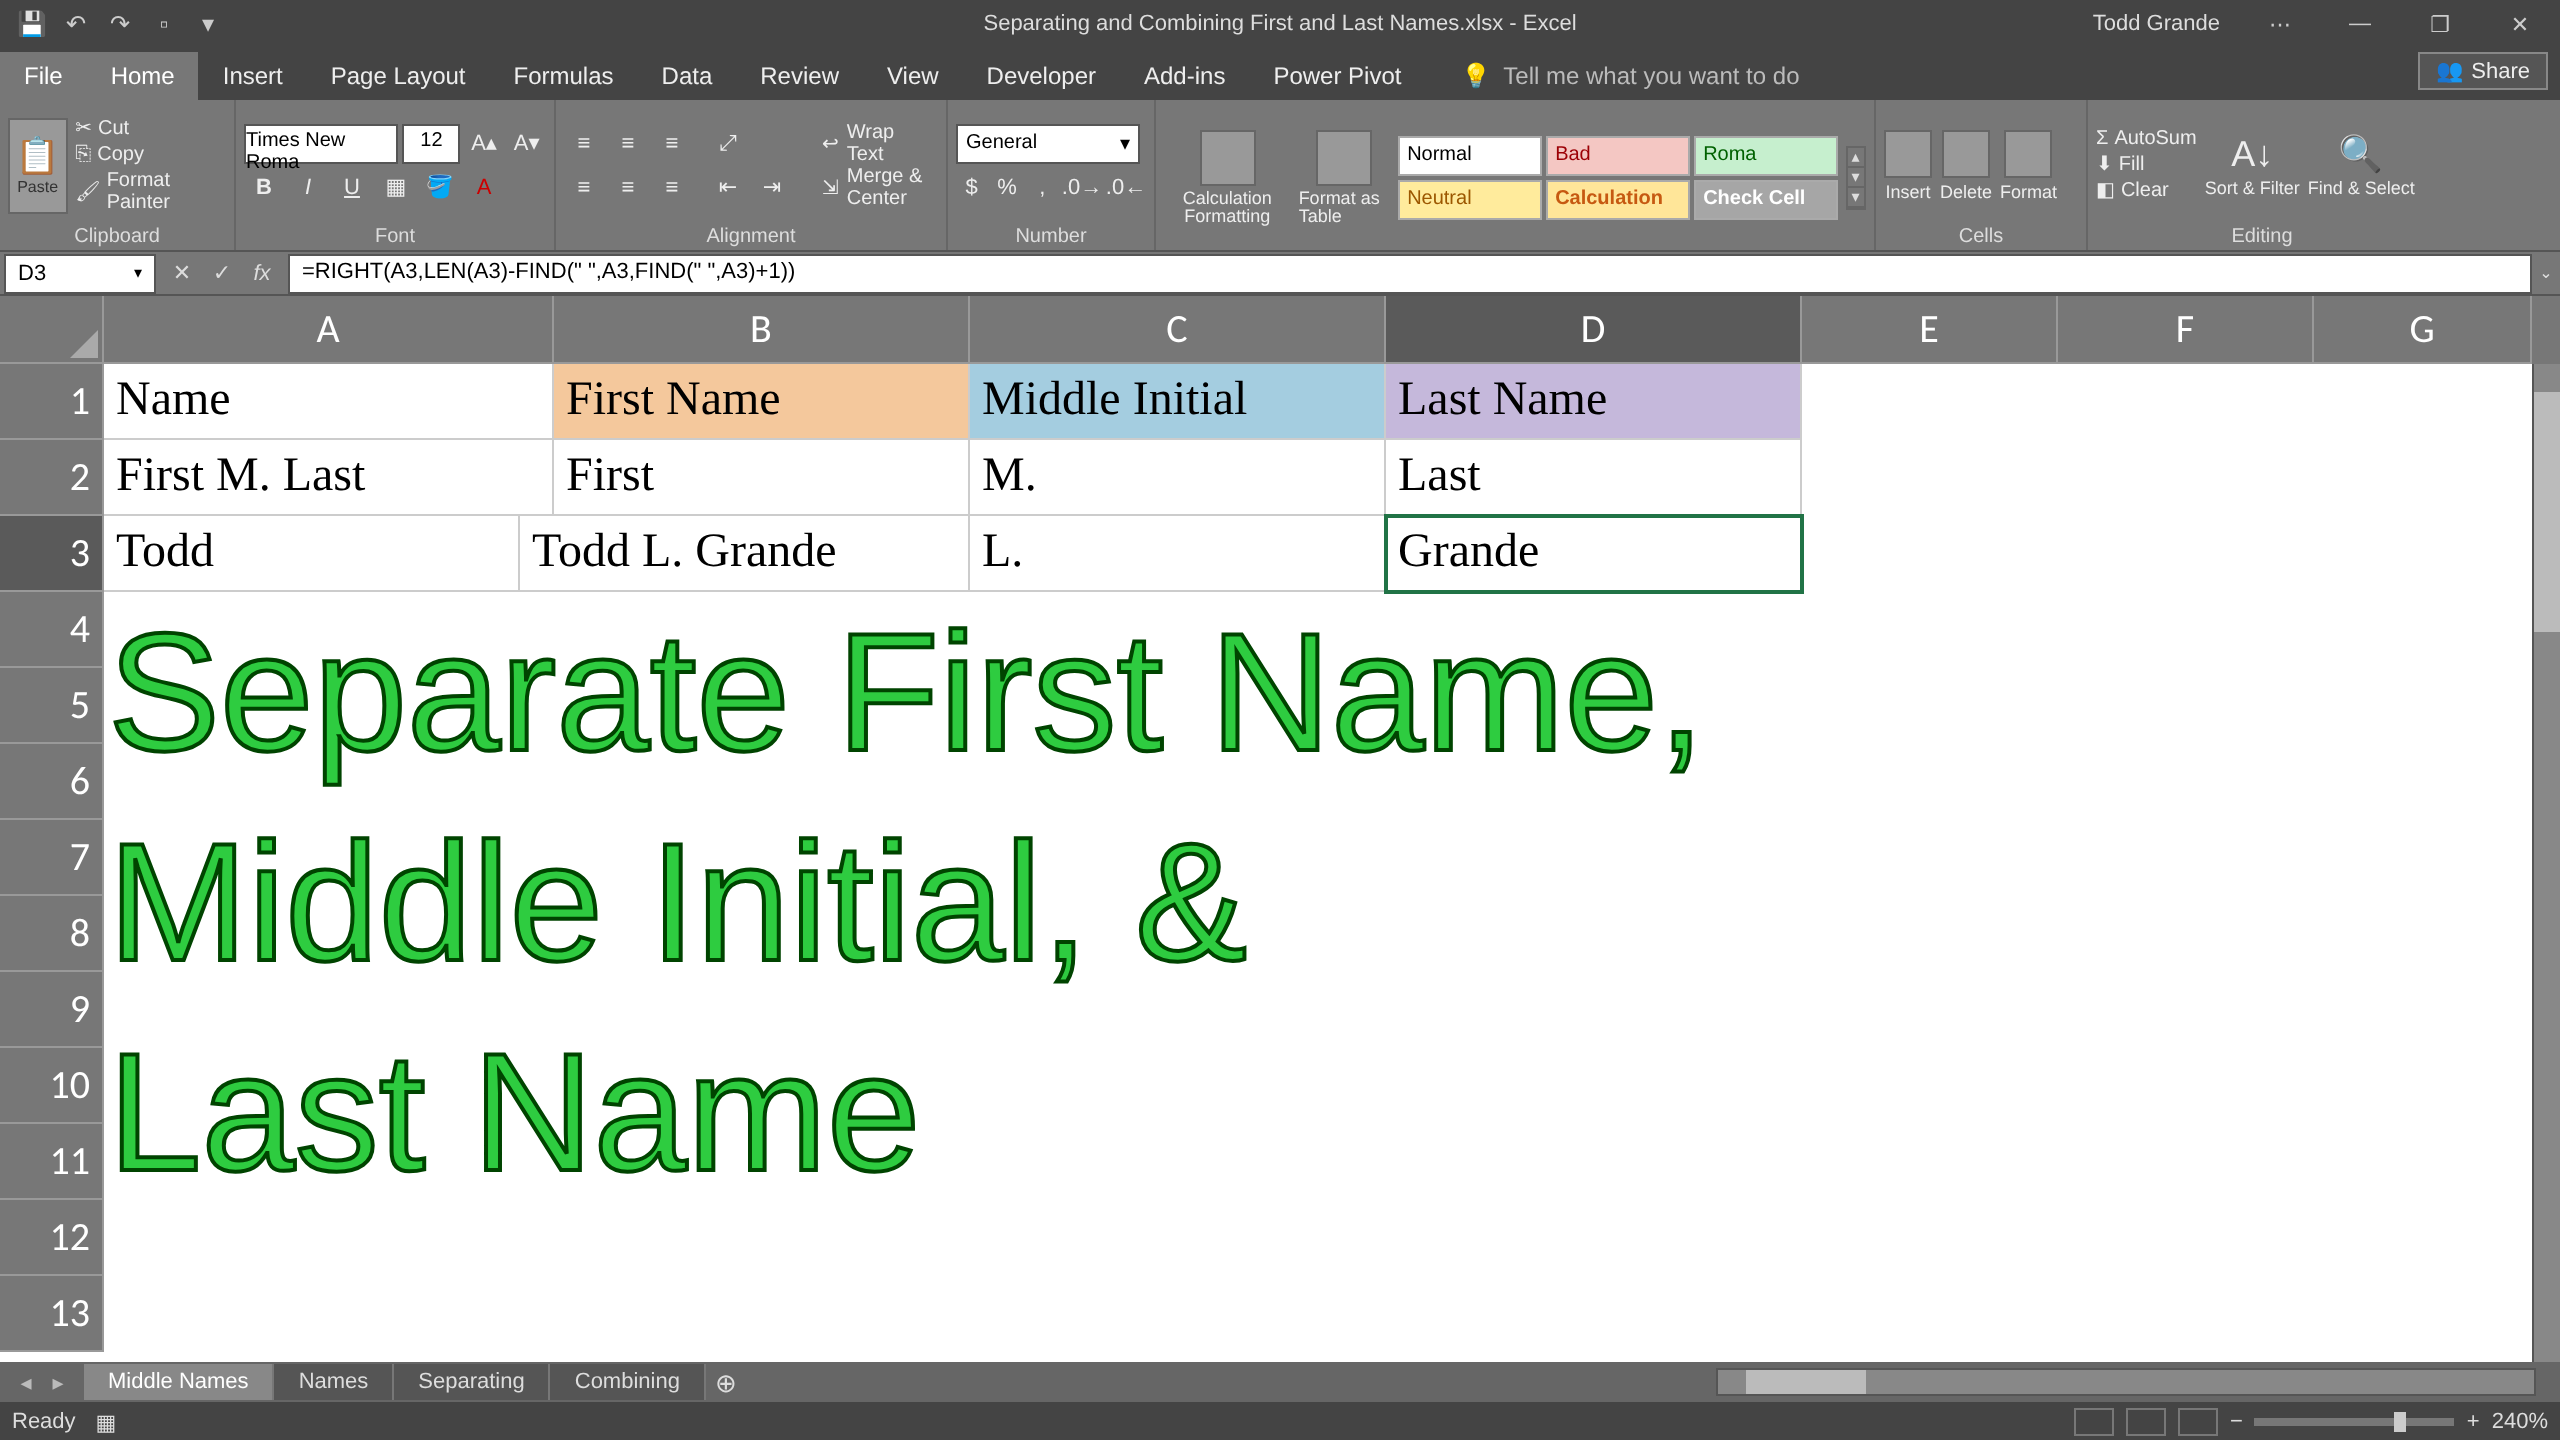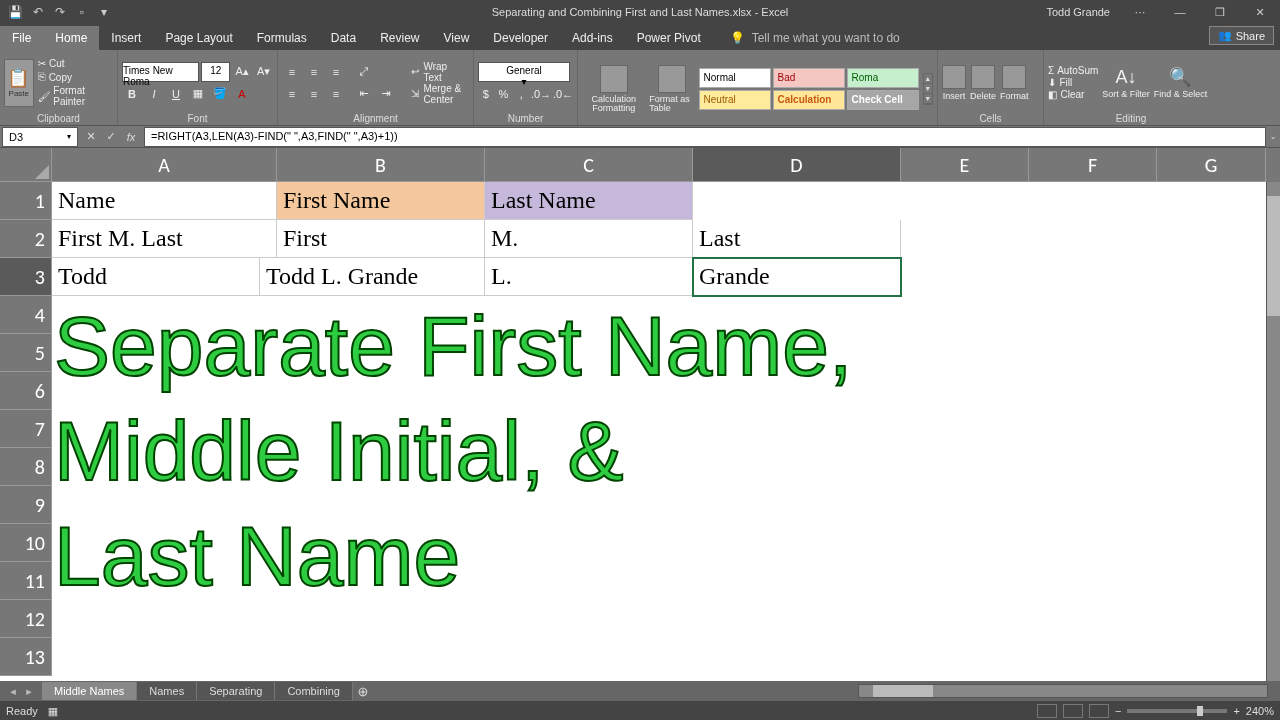--- a/index.html
+++ b/index.html
@@ -36,21 +36,21 @@
 .font-name { width: 80px; height: 20px; background: #fff; border: 1px solid #555; font-size: 10px; padding: 2px 0; }
 .font-size { width: 30px; height: 20px; background: #fff; border: 1px solid #555; font-size: 10px; padding: 2px 4px; text-align: center; }
 .ribbon-btn { width: 20px; height: 20px; border: 1px solid transparent; display: flex; align-items: center; justify-content: center; font-size: 11px; color: #eee; cursor: pointer; }
 .font-bottom { display: flex; gap: 2px; align-items: center; margin-top: 2px; }
 
 .align-grid { display: grid; grid-template-columns: repeat(3, 20px); grid-template-rows: repeat(2, 20px); gap: 2px; }
 .align-col2 { display: flex; flex-direction: column; gap: 2px; margin-left: 4px; }
 .wrap-merge { display: flex; flex-direction: column; gap: 2px; margin-left: 6px; }
 .wrap-btn { height: 20px; border: 1px solid transparent; display: flex; align-items: center; gap: 4px; font-size: 10px; color: #eee; padding: 0 4px; cursor: pointer; }
 
-.num-top { width: 92px; height: 20px; background: #fff; border: 1px solid #555; font-size: 10px; padding: 2px 4px; display: flex; align-items: center; justify-content: space-between; flex-direction: column; }
+.num-top { width: 92px; height: 20px; background: #fff; border: 1px solid #555; font-size: 10px; padding: 2px 4px; display: flex; align-items: center; justify-content: space-between; }
 .num-bottom { display: flex; gap: 2px; margin-top: 2px; }
 
 .styles-big { display: flex; flex-direction: column; align-items: center; gap: 2px; font-size: 9px; color: #eee; cursor: pointer; }
 .styles-big-icon { width: 28px; height: 28px; border: 1px solid #666; background: #999; }
 .styles-gallery { display: grid; grid-template-columns: repeat(3, 72px); grid-template-rows: repeat(2, 20px); gap: 2px; }
 .style-cell { border: 1px solid #aaa; font-size: 10px; padding: 2px 4px; display: flex; align-items: center; }
 .style-normal { background: #fff; color: #000; }
 .style-bad { background: #f4c7c3; color: #9c0006; }
 .style-good { background: #c6efce; color: #006100; }
 .style-neutral { background: #ffeb9c; color: #9c5700; }
@@ -353,20 +353,21 @@
     <div class="col-h col-E">E</div>
     <div class="col-h col-F">F</div>
     <div class="col-h col-G">G</div>
   </div>
   <div class="grid-body">
 
     <div class="row" style="height:38px">
       <div class="row-h" style="height:38px">1</div>
       <div class="cell hdr-a col-A">Name</div>
       <div class="cell hdr-b col-B">First Name</div>
+      <div class="cell hdr-c col-C">Middle Initial</div>
       <div class="cell hdr-d col-D">Last Name</div>
       <div class="cell noborder col-E"></div>
       <div class="cell noborder col-F"></div>
       <div class="cell noborder col-G"></div>
     </div>
 
     <div class="row" style="height:38px">
       <div class="row-h" style="height:38px">2</div>
       <div class="cell col-A">First M. Last</div>
       <div class="cell col-B">First</div>

